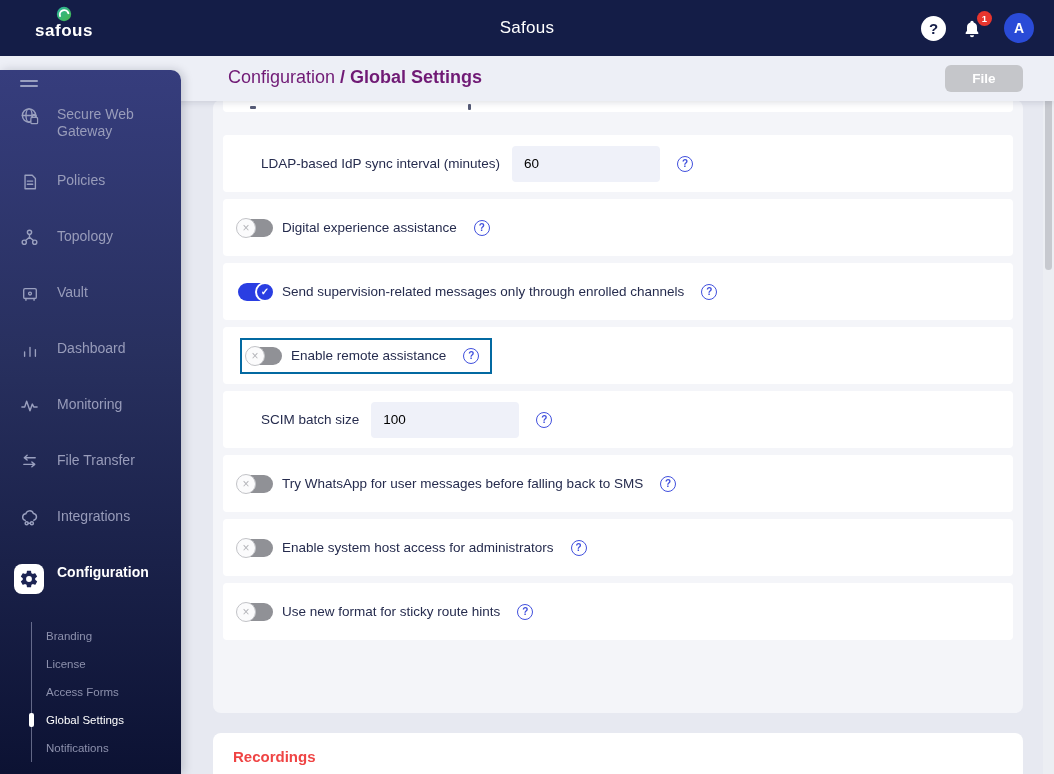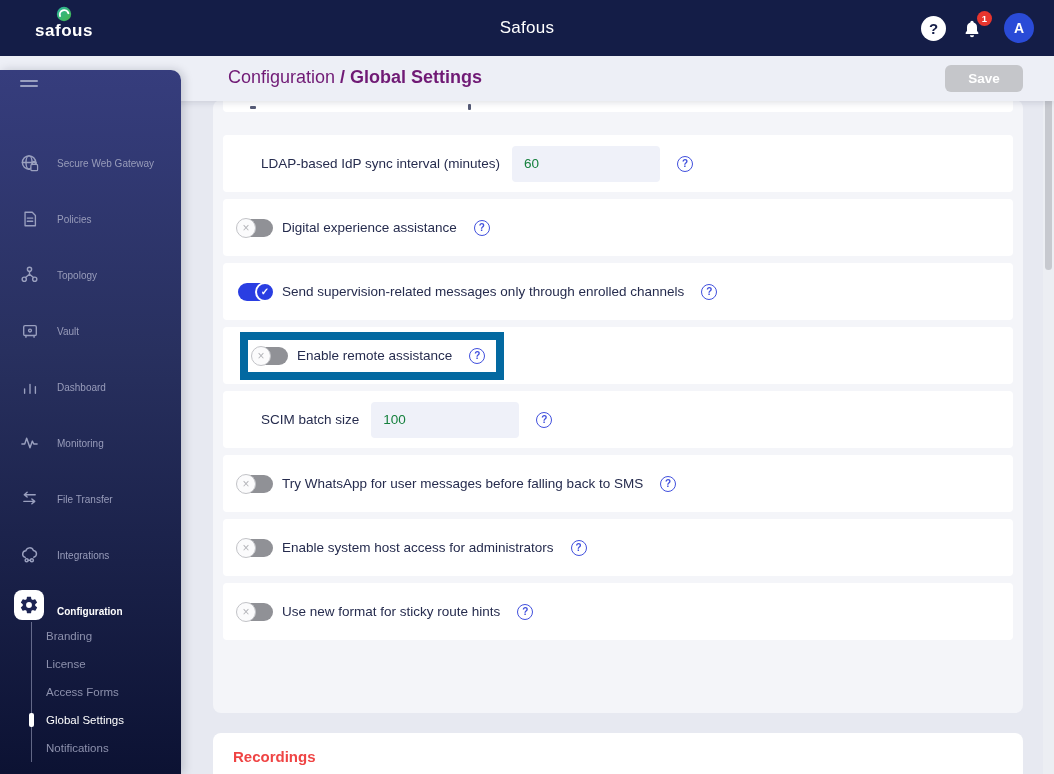--- a/index.html
+++ b/index.html
@@ -64,22 +64,22 @@
   .sidebar {
     position:absolute; top:70px; left:0; width:181px; height:704px;
     border-top-right-radius:10px; z-index:20;
     background:linear-gradient(180deg,#363d7d 0%, #28305f 40%, #0c1233 100%);
     box-shadow:3px 0 10px rgba(10,15,40,.18);
   }
   .hamburger { position:absolute; left:20px; top:10px; width:20px; height:12px; }
   .hamburger span { display:block; width:18px; height:2px; background:#9aa0c0; border-radius:1px; margin-bottom:3px; }
   .nav { position:absolute; top:36px; left:0; width:181px; }
   .nav-item {
-    display:flex; align-items:flex-end; height:56px; padding-left:20px;
-    color:#989cba; font-size:10px; cursor:pointer;
+    display:flex; align-items:flex-start; height:56px; padding-left:20px;
+    color:#989cba; font-size:14px; cursor:pointer;
   }
   .nav-item.tall { height:66px; }
   .nav-icon { width:19px; height:19px; flex:0 0 19px; display:flex; align-items:center; justify-content:center; }
   .nav-label { margin-left:18px; line-height:17px; width:104px; }
   .nav-item.active { color:#ffffff; font-weight:bold; }
   .gear-box {
     width:30px; height:30px; background:#fff; border-radius:8px;
     display:flex; align-items:center; justify-content:center;
     margin-left:-6px;
   }
@@ -117,21 +117,21 @@
   }
   .smudge { position:absolute; bottom:3px; height:3px; background:#565b76; border-radius:1px; }
   .smudge.s1 { left:27px; width:6px; }
   .smudge.s2 { left:245px; width:3px; height:6px; bottom:2px; }
 
   .row-label { font-size:13.5px; color:#262c4e; margin-left:9px; }
   .row.input-row .row-label { margin-left:25px; }
   .setting-input {
     width:148px; height:36px; margin-left:12px;
     background:#eff1f9; border:none; border-radius:4px;
-    padding:0 12px; font-size:13.5px; color:#15803d;
+    padding:0 12px; font-size:13.5px; color:#000000;
     font-family:"Liberation Sans", sans-serif;
   }
   .help-icon {
     width:16px; height:16px; margin-left:17px;
     border:1.4px solid #4150dd; border-radius:50%;
     display:flex; align-items:center; justify-content:center;
     color:#4150dd; font-size:10px; font-weight:bold; flex:0 0 16px;
   }
   .help-icon::before { content:"?"; }
 
@@ -152,21 +152,21 @@
   .toggle.off .knob::before { content:"×"; }
   .toggle.on { background:#2a3ee2; }
   .toggle.on .knob {
     right:-2px; background:#2a3ee2; border:2px solid #ffffff; color:#fff;
     font-size:10px; font-weight:bold;
   }
   .toggle.on .knob::before { content:"✓"; }
 
   .highlight-box {
     display:inline-flex; align-items:center;
-    border:8px solid #0369a1; padding:7px 11px 7px 5px; margin-left:4px;
+    border:2px solid #0369a1; padding:7px 11px 7px 5px; margin-left:4px;
   }
   .highlight-box .toggle { margin-left:0; }
 
   
   .recordings-card {
     position:absolute; left:213px; top:733px; width:810px; height:60px;
     background:#fff; border-radius:8px 8px 0 0; z-index:6;
     padding:15px 0 0 20px;
   }
   .recordings-title { font-size:15px; font-weight:bold; color:#ef4444; }
@@ -201,21 +201,21 @@
       <div class="badge">1</div>
     </div>
     <div class="avatar">A</div>
   </div>
 </div>
 
 <div class="headerbar">
   <div class="breadcrumb">
     <span class="bc-parent">Configuration </span><span class="bc-sep">/ </span><span class="bc-current">Global Settings</span>
   </div>
-  <button class="save-btn">Save</button>
+  <button class="save-btn">File</button>
 </div>
 
 <div class="scroll-track">
   <div class="scroll-thumb"></div>
 </div>
 
 <div class="sidebar">
   <div class="hamburger">
       <span></span>
       <span></span>

